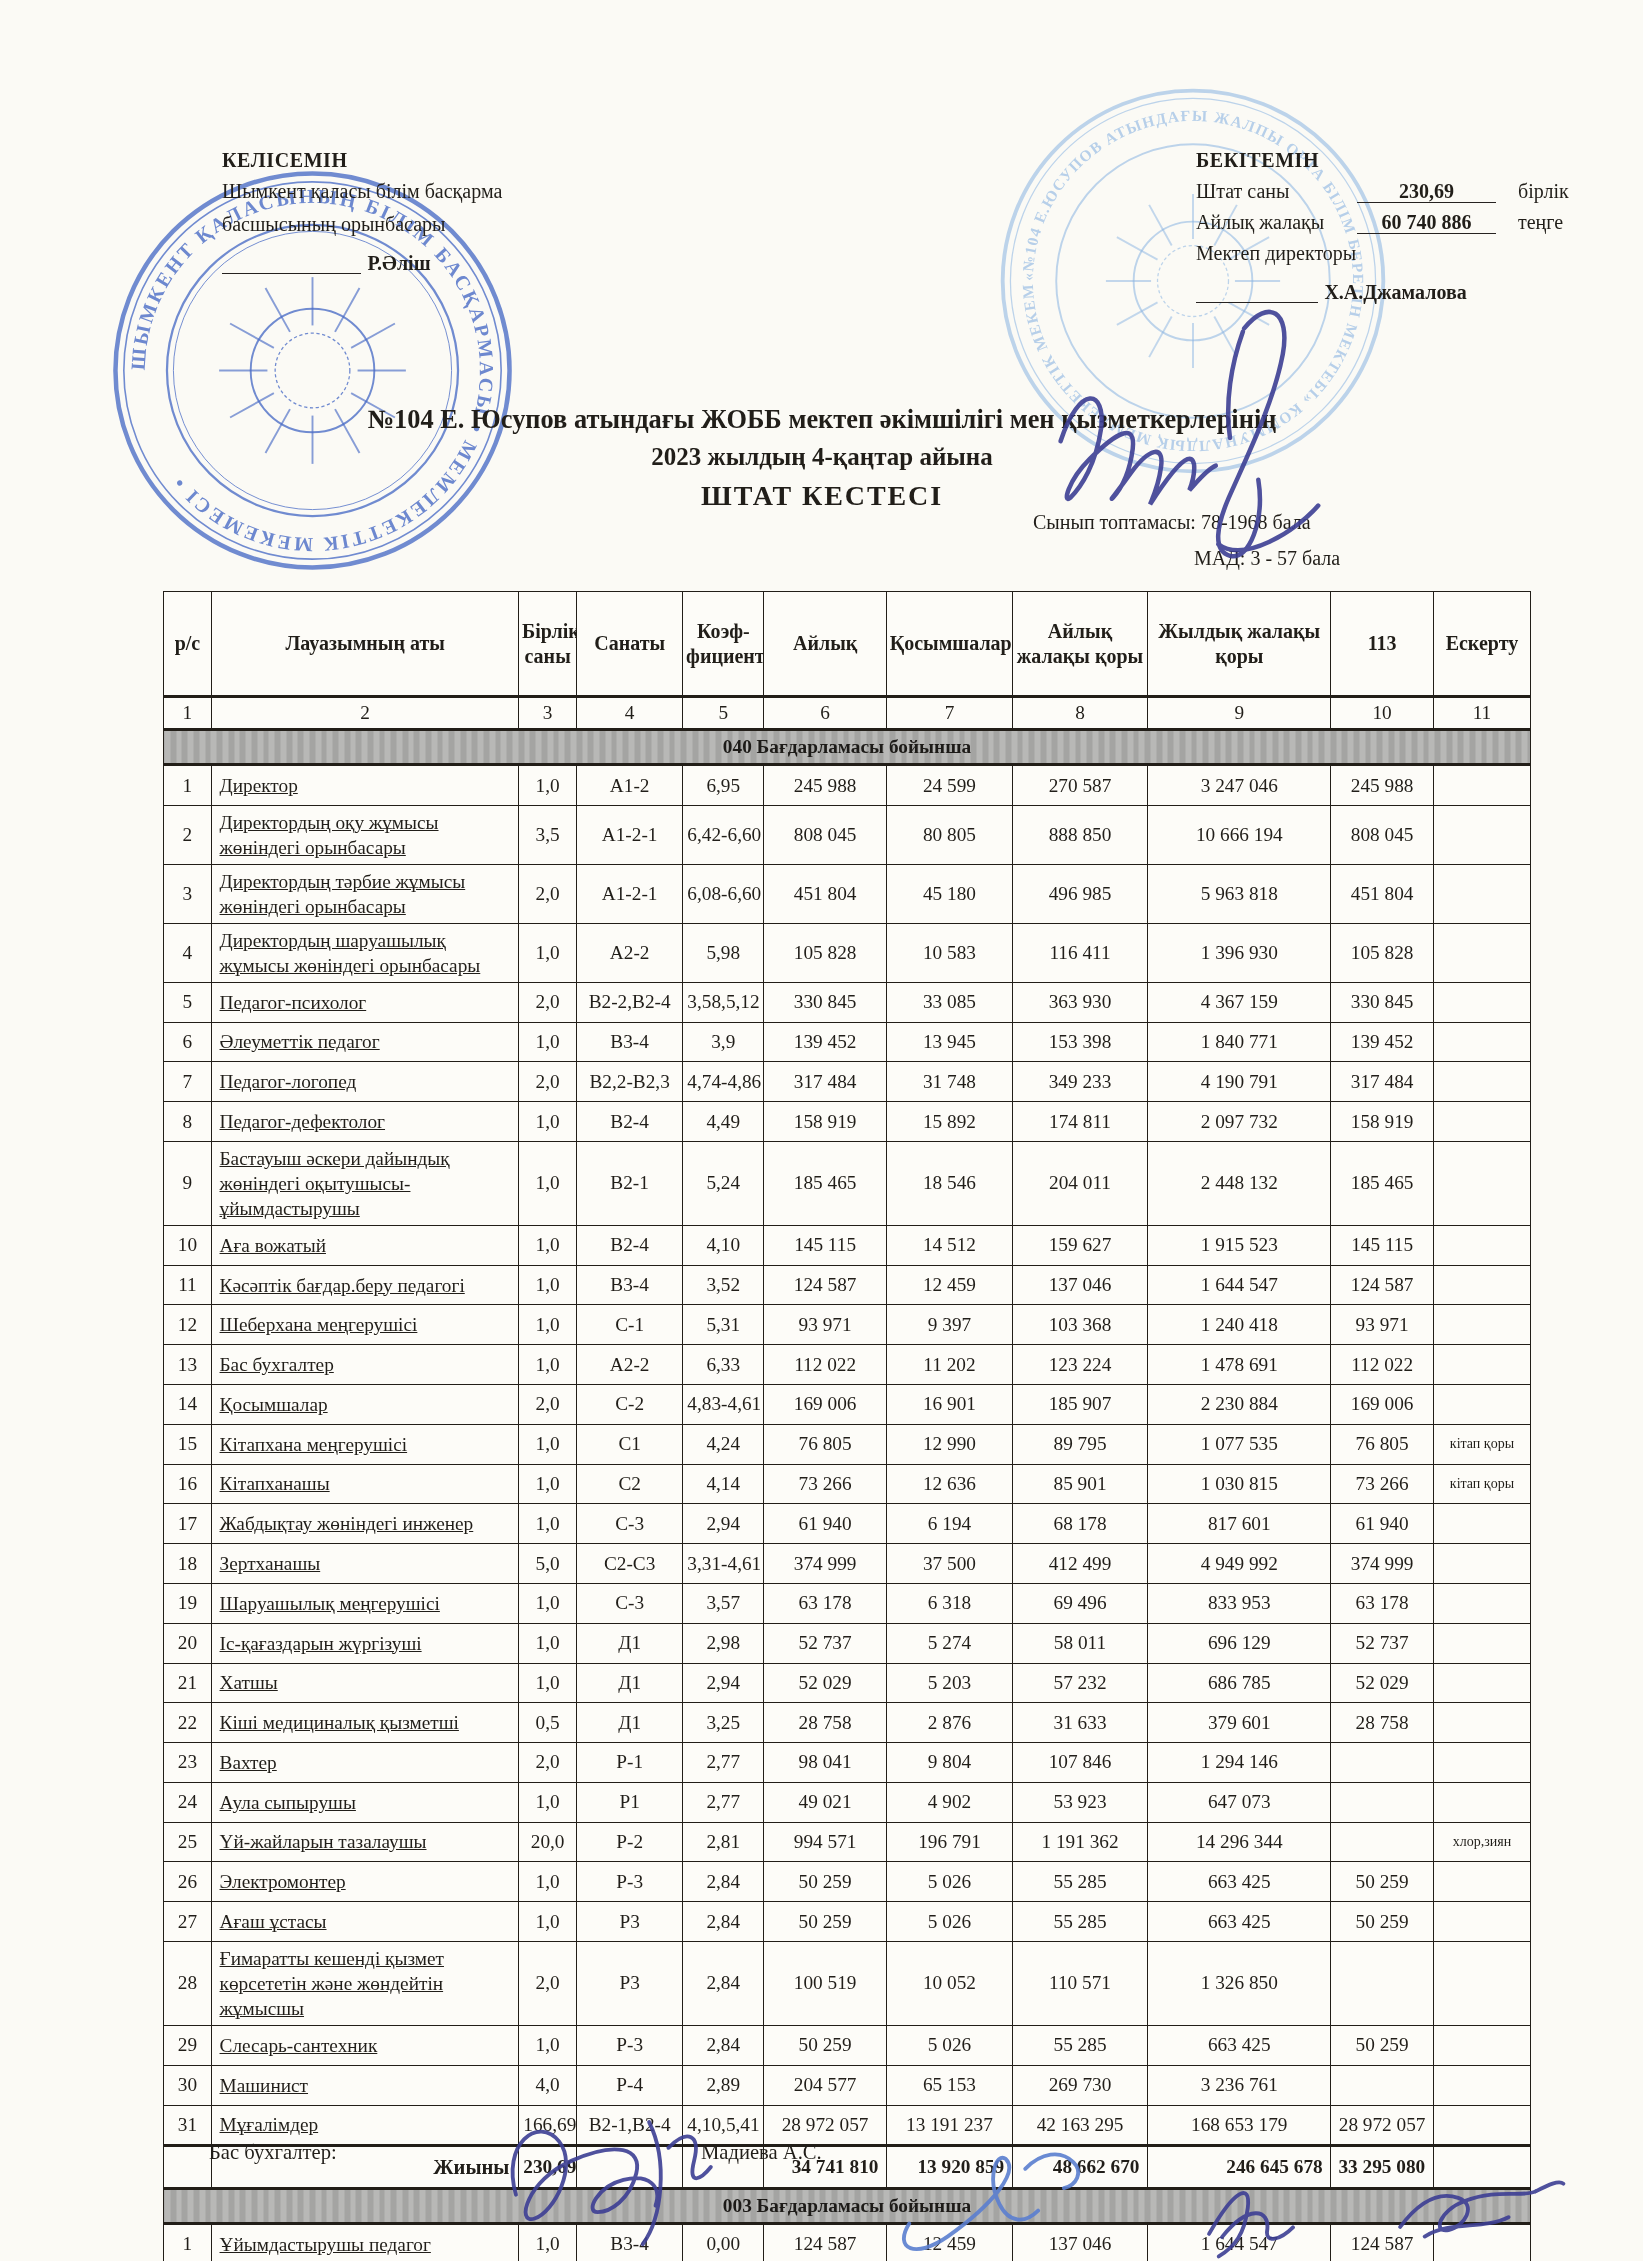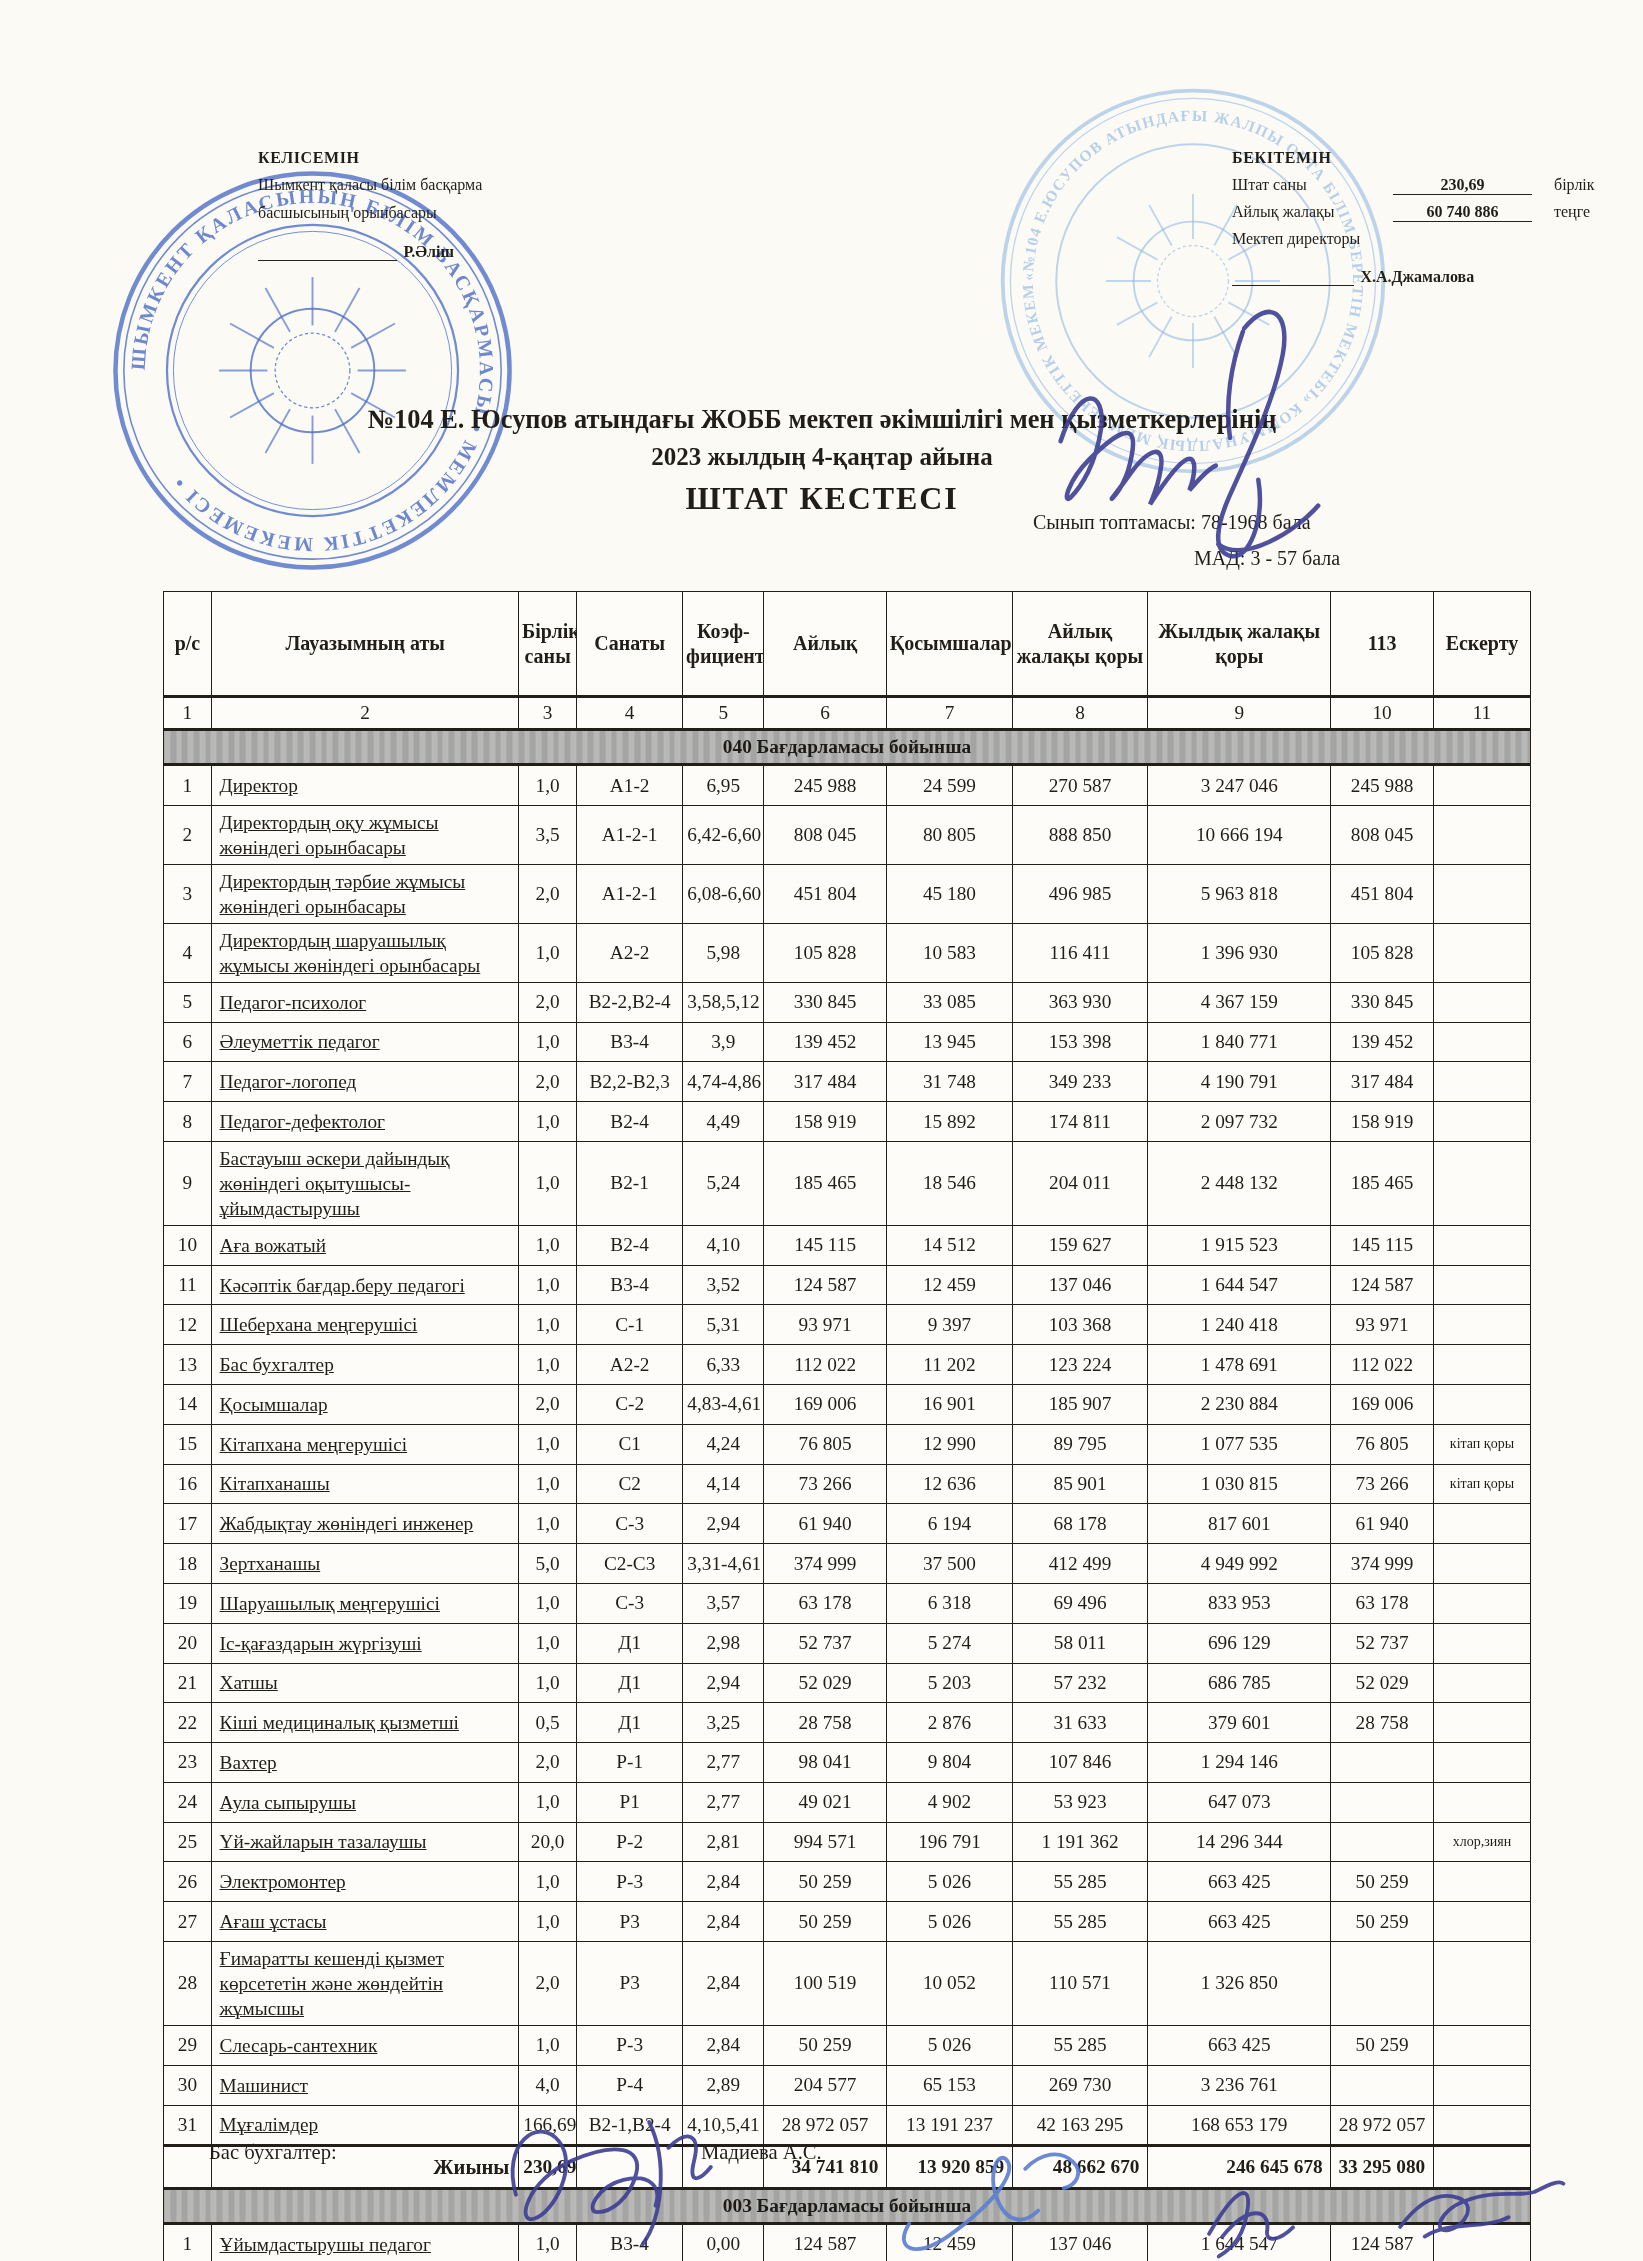--- a/index.html
+++ b/index.html
@@ -5,36 +5,36 @@
   html,body{margin:0;padding:0;}
   body{
     width:1644px;height:2261px;position:relative;overflow:hidden;
     background:#fbfaf5;
     font-family:"Liberation Serif", serif;
     color:#211e19;
   }
   .abs{position:absolute;}
 
   
-  .approve{font-size:16px;line-height:1.05;z-index:5;margin-left:36px;}
+  .approve{font-size:20px;line-height:1.05;z-index:5;}
   .approve .ttl{font-weight:bold;letter-spacing:0.6px;margin-bottom:10.3px;}
   .approve .ln{margin-bottom:11.6px;}
   .sig-row{margin-top:18px;white-space:nowrap;}
   .uline{display:inline-block;border-bottom:1.9px solid #262220;height:19.3px;vertical-align:bottom;}
   .signer{font-weight:bold;margin-left:6.4px;}
   .kv{white-space:nowrap;margin-bottom:9px;}
   .kv .lbl{display:inline-block;width:161px;}
   .kv .val{display:inline-block;min-width:139px;text-align:center;font-weight:bold;border-bottom:1.9px solid #262220;}
   .kv .unit{margin-left:22px;}
 
   
   .title-block{left:0;right:0;top:404px;text-align:center;z-index:5;}
   .title-1{font-size:26.4px;font-weight:bold;margin-bottom:7.7px;}
   .title-2{font-size:25px;font-weight:bold;margin-bottom:9px;}
-  .title-3{font-size:32px;font-weight:bold;letter-spacing:1.9px;}
+  .title-3{font-size:28px;font-weight:bold;letter-spacing:1.9px;}
   .class-info{font-size:20px;z-index:5;}
 
   
   .tbl-wrap{left:163px;top:591px;width:1368px;z-index:4;}
   table{border-collapse:collapse;width:100%;table-layout:fixed;background:#fdfcf8;}
   td,th{border:1.9px solid #221e18;overflow:hidden;}
   .head-row th{height:98px;font-size:20px;font-weight:bold;text-align:center;vertical-align:middle;line-height:1.25;padding:2.6px;border-bottom-width:3.2px;}
   .num-row td{height:28px;font-size:19.3px;text-align:center;vertical-align:middle;border-bottom-width:3.2px;}
   .band-row td{
     height:30px;text-align:center;font-weight:bold;font-size:19.3px;color:#1d1b18;

